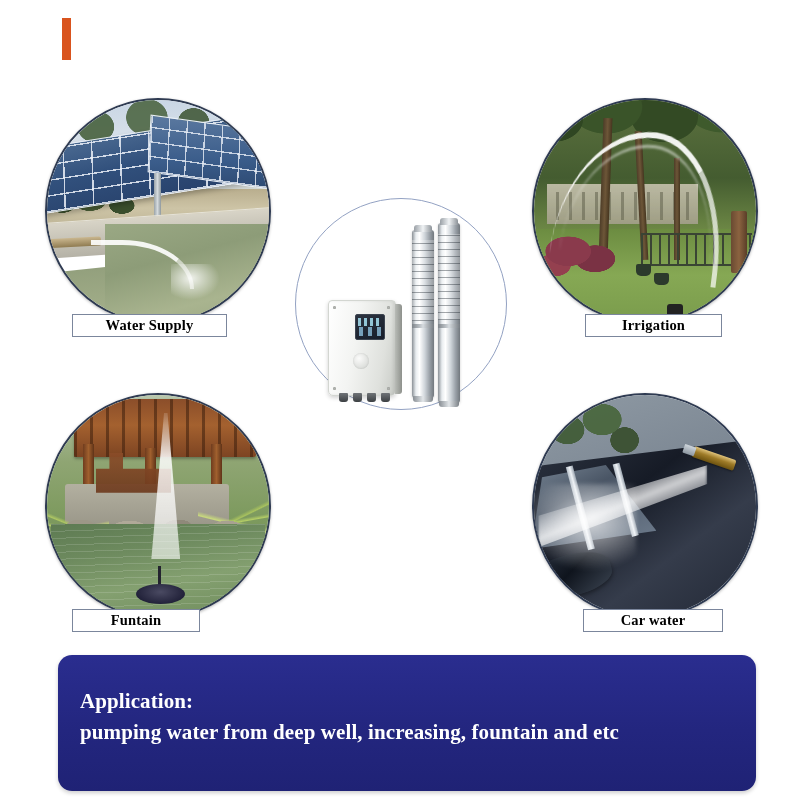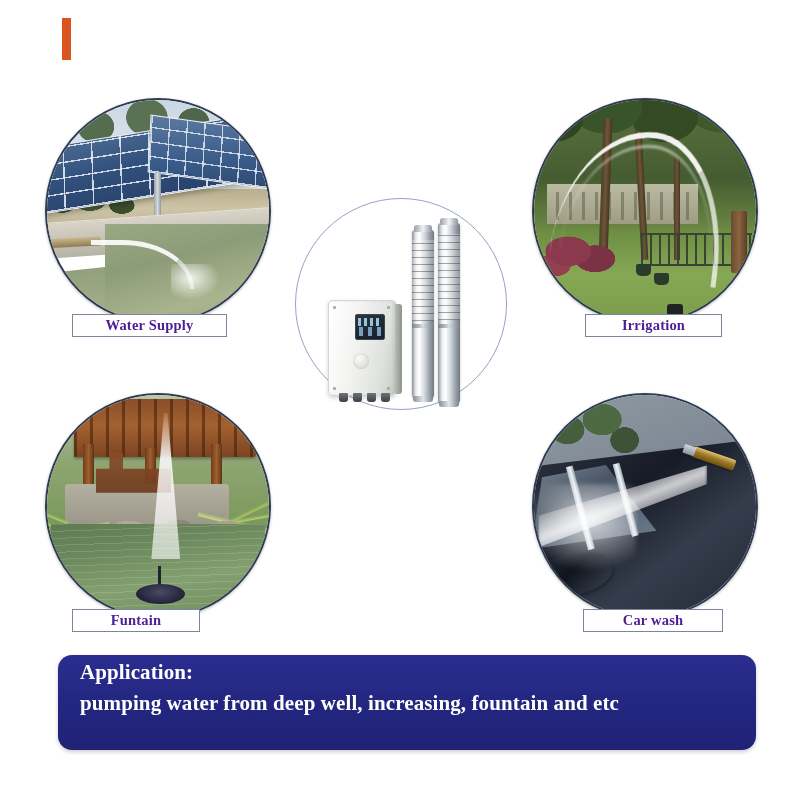--- a/index.html
+++ b/index.html
@@ -364,21 +364,21 @@
 
   
   .caption {
     position: absolute;
     height: 23px;
     background: #ffffff;
     border: 1.5px solid #7b869c;
     display: flex; align-items: center; justify-content: center;
     font-size: 14.5px;
     font-weight: bold;
-    color: #4c1d95;
+    color: #000000;
     font-family: "Liberation Serif", "DejaVu Serif", serif;
     letter-spacing: .2px;
   }
   .cap-tl { left: 72px;  top: 314px; width: 155px; }
   .cap-tr { left: 585px; top: 314px; width: 137px; }
   .cap-bl { left: 72px;  top: 609px; width: 128px; }
   .cap-br { left: 583px; top: 609px; width: 140px; }
 
   
   .center-circle {
@@ -484,24 +484,24 @@
     background: linear-gradient(90deg,#888e94,#e2e6e9,#7c8288);
     border-radius: 0 0 3px 3px;
   }
   .pump-a { left: 112px; top: 15px;  height: 168px; }
   .pump-b { left: 138px; top: 8px;   height: 180px; }
 
   
   .app-box {
     position: absolute;
     left: 58px; top: 655px;
-    width: 698px; height: 95px;
+    width: 698px; height: 136px;
     background: linear-gradient(180deg, #2a2d8f 0%, #23267f 55%, #1f2275 100%);
     border-radius: 14px;
-    padding: 2px 20px 0 22px;
+    padding: 31px 20px 0 22px;
     box-shadow: 0 2px 4px rgba(0,0,0,.2);
   }
   .app-line {
     color: #ffffff;
     font-family: "Liberation Serif", "DejaVu Serif", serif;
     font-weight: bold;
     font-size: 21px;
     line-height: 31px;
     white-space: nowrap;
     letter-spacing: .1px;
@@ -586,21 +586,21 @@
         <div class="s4-glass"></div>
         <div class="s4-pillar s4-pil1"></div>
         <div class="s4-pillar s4-pil2"></div>
         <div class="s4-mirror"></div>
       </div>
       <div class="s4-nozzle"></div>
       <div class="s4-spray"></div>
       <div class="s4-mist"></div>
     </div>
   </div>
-  <div class="caption cap-br">Car wash</div>
+  <div class="caption cap-br">Car water</div>
 
   <div class="center-circle"></div>
   <div class="product-stage">
 
     <div class="controller">
       <div class="ctl-screw sc1"></div>
       <div class="ctl-screw sc2"></div>
       <div class="ctl-screw sc3"></div>
       <div class="ctl-screw sc4"></div>
       <div class="ctl-lcd">

